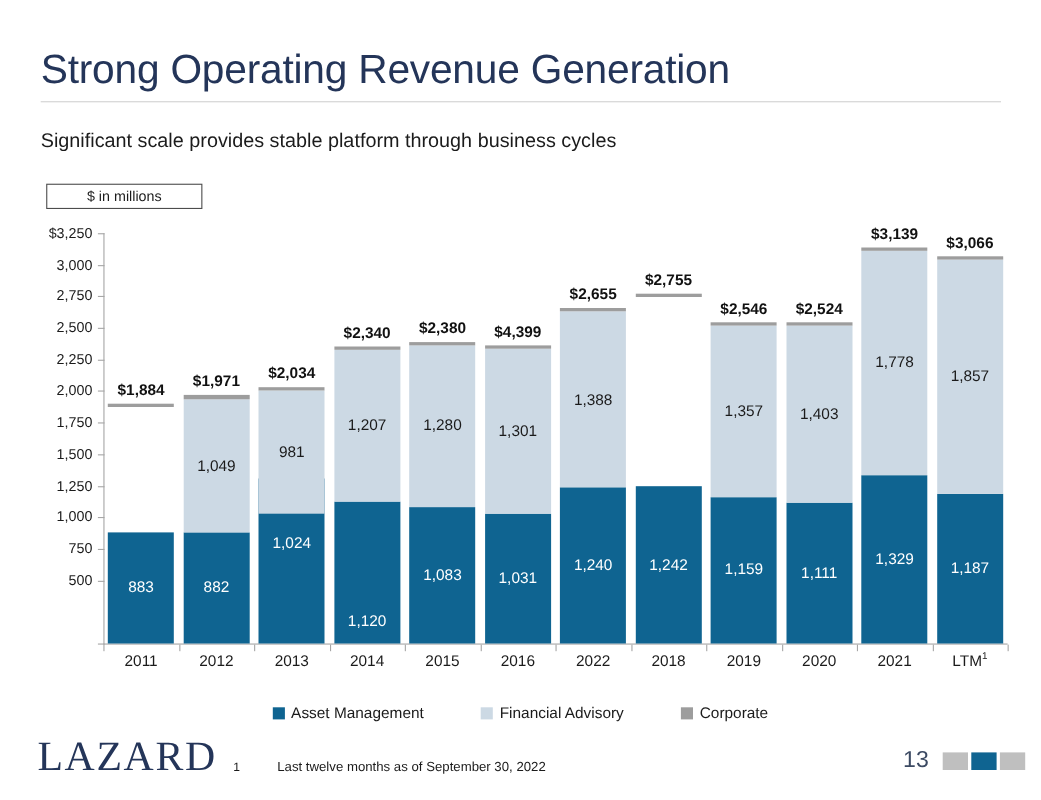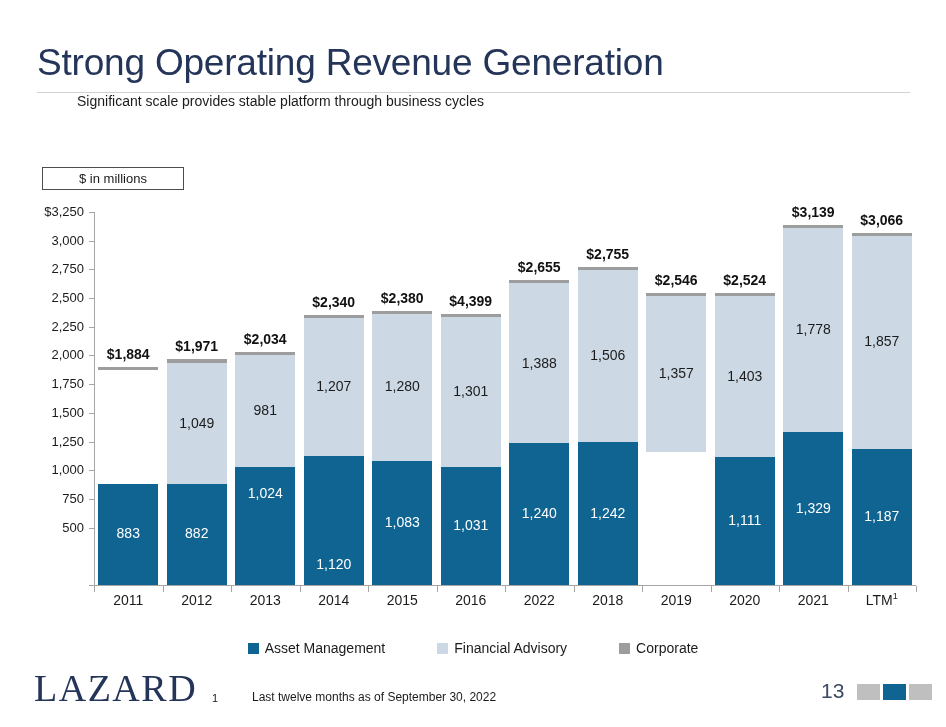--- a/index.html
+++ b/index.html
@@ -33,27 +33,26 @@
     position: absolute;
     left: 37px;
     top: 92px;
     width: 873px;
     height: 1px;
     background: #d2d2d2;
   }
   #slide-subtitle {
     position: absolute;
     left: 37px;
-    top: 88px;
-    font-size: 14px;
+    top: 115px;
+    font-size: 18px;
     line-height: 26px;
     font-weight: 400;
     color: #1b1b1b;
     white-space: nowrap;
-    margin-left: 40px;
   }
 
   
   #units-box {
     position: absolute;
     left: 42px;
     top: 167px;
     width: 142px;
     height: 23px;
     border: 1px solid #4c4c4c;
@@ -371,29 +370,29 @@
       </div>
       <div class="seg seg-corp" style="height: 3.09877px; bottom: 301.614px;"></div>
       <div class="total-label" style="top: -21px;">$2,655</div>
     </div>
     <div class="x-label" style="left: 505px; width: 68.5px;">2022</div>
     <div class="x-tick" style="left: 505px;"></div>
     <div class="bar-group" style="left: 577.75px; width: 60px; height: 318.386px; top: 266.614px;">
       <div class="seg seg-asset" style="height: 142.543px; bottom: 0px;">
         <div class="seg-label on-dark" style="top: 62.2717px;">1,242</div>
       </div>
-      <div class="seg seg-advisory" style="height: 172.842px; bottom: 142.543px;">
-        <div class="seg-label on-light" style="top: 77.4212px;">1,506</div>
-      </div>
       <div class="seg seg-corp" style="height: 3px; bottom: 315.386px;"></div>
       <div class="total-label" style="top: -21px;">$2,755</div>
     </div>
     <div class="x-label" style="left: 573.5px; width: 68.5px;">2018</div>
     <div class="x-tick" style="left: 573.5px;"></div>
     <div class="bar-group" style="left: 646.25px; width: 60px; height: 292.202px; top: 292.798px;">
+      <div class="seg seg-asset" style="height: 133.018px; bottom: 0px;">
+        <div class="seg-label on-dark" style="top: 57.5088px;">1,159</div>
+      </div>
       <div class="seg seg-advisory" style="height: 155.742px; bottom: 133.018px;">
         <div class="seg-label on-light" style="top: 68.8709px;">1,357</div>
       </div>
       <div class="seg seg-corp" style="height: 3.44308px; bottom: 288.759px;"></div>
       <div class="total-label" style="top: -21px;">$2,546</div>
     </div>
     <div class="x-label" style="left: 642px; width: 68.5px;">2019</div>
     <div class="x-tick" style="left: 642px;"></div>
     <div class="bar-group" style="left: 714.75px; width: 60px; height: 291.53px; top: 293.47px;">
       <div class="seg seg-asset" style="height: 127.509px; bottom: 0px;">

